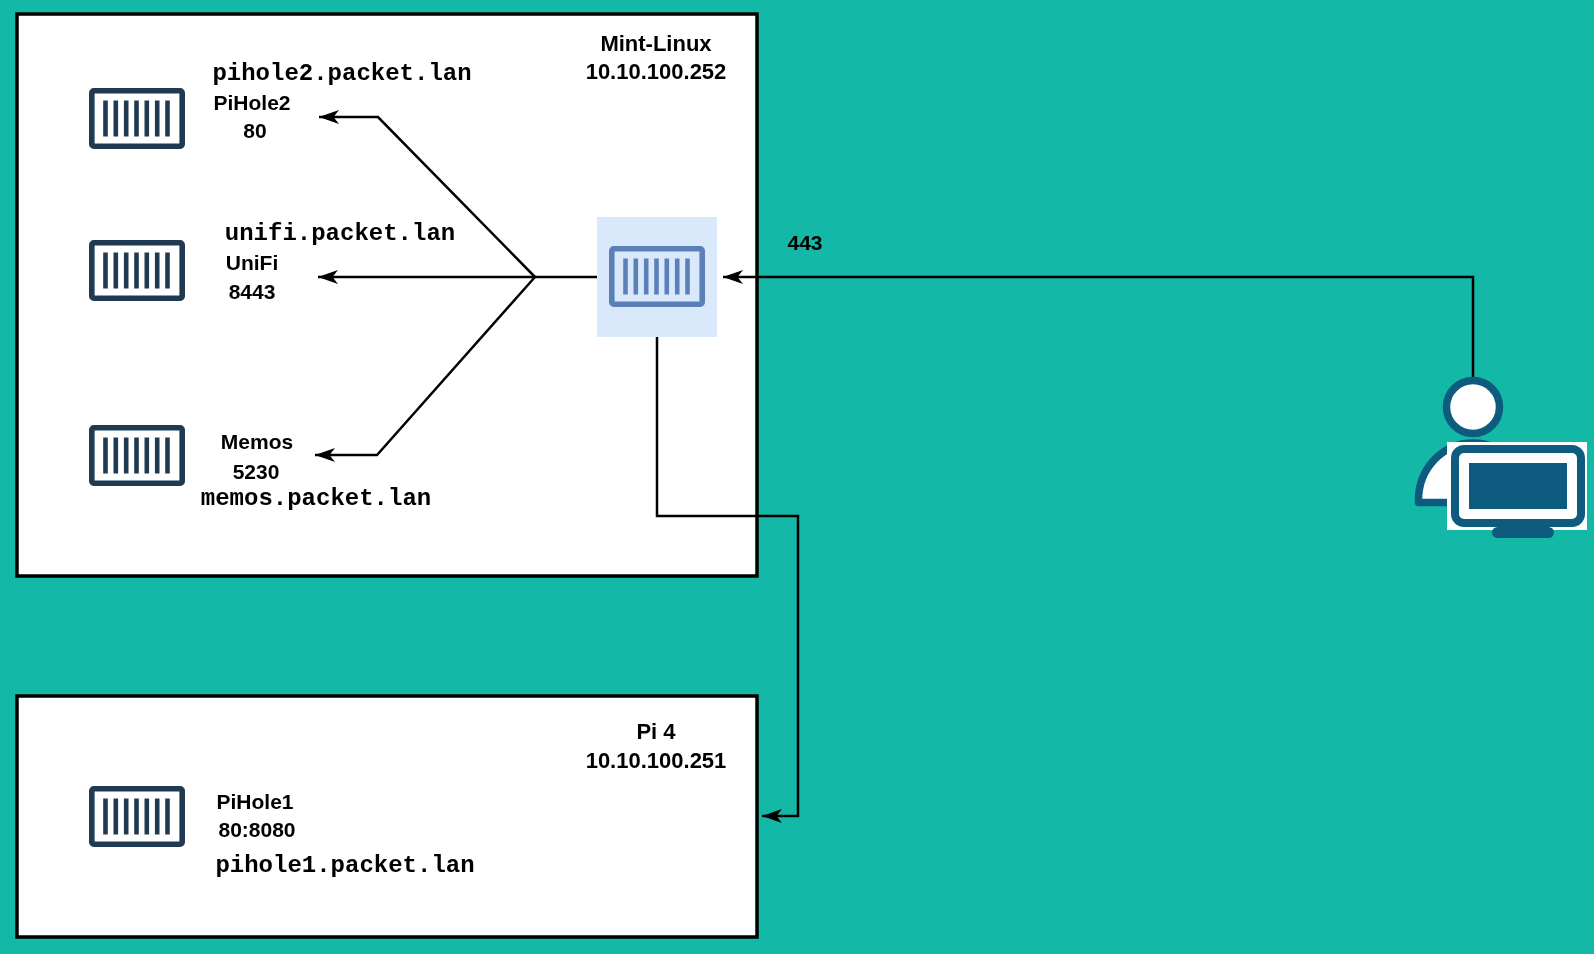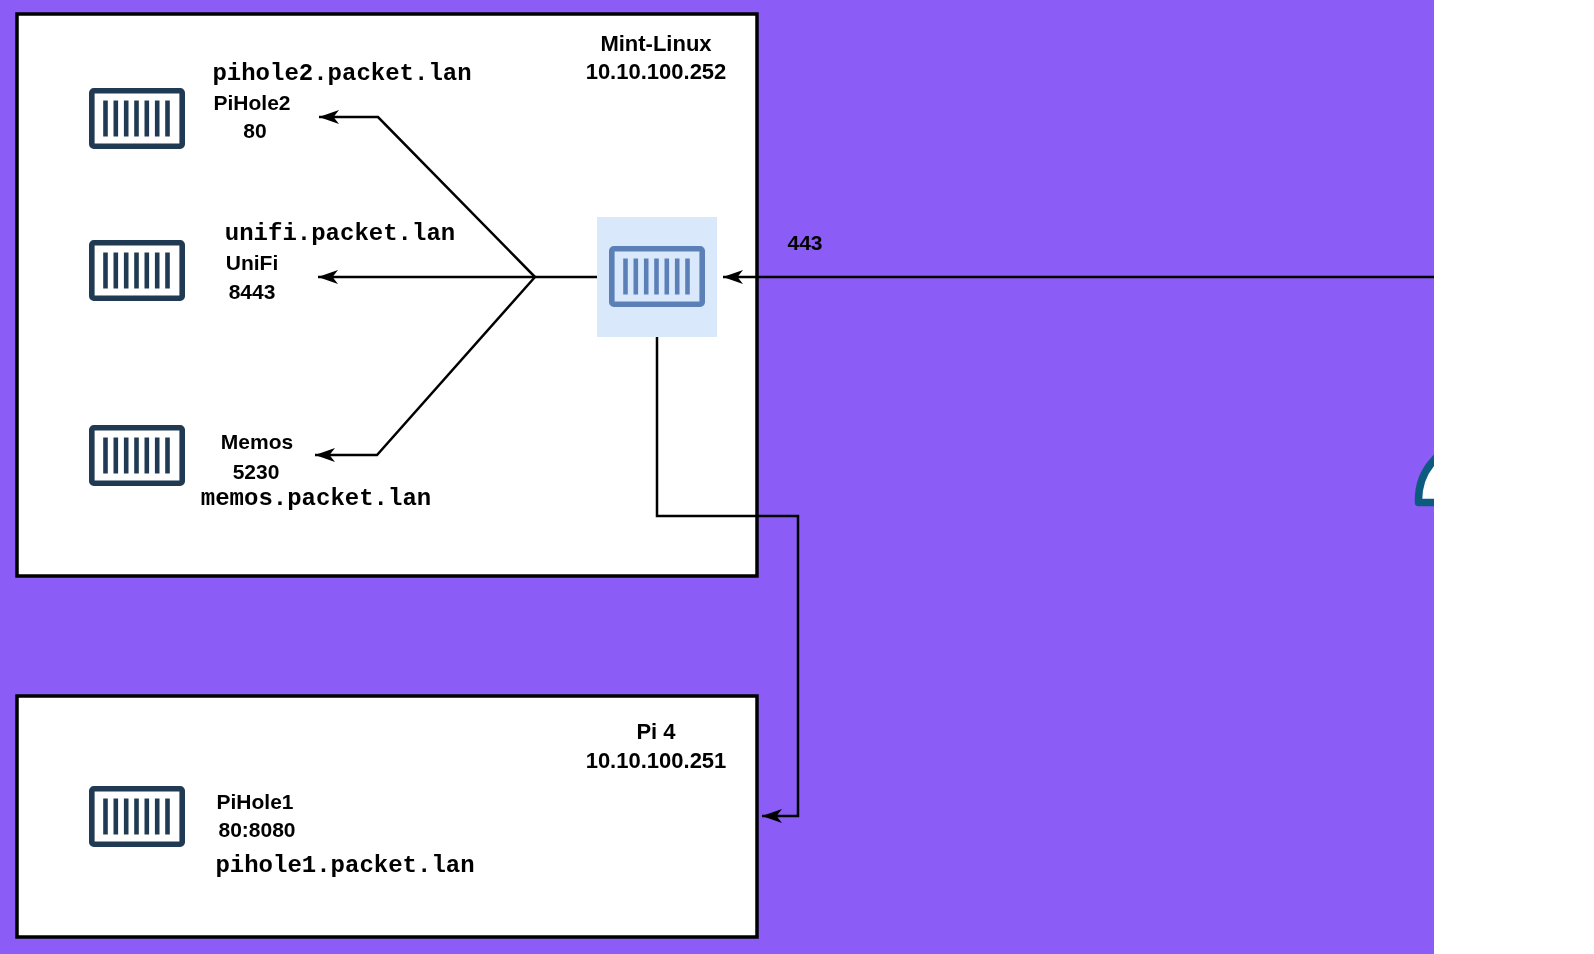--- a/index.html
+++ b/index.html
@@ -1,16 +1,16 @@
 <!DOCTYPE html>
 <html><head>
 <meta charset="utf-8">
 <style>
   html,body{margin:0;padding:0;background:#ffffff;}
-  .canvas{position:relative;width:1434px;height:954px;background:#8b5cf6;overflow:hidden;}
+  .canvas{position:relative;width:1594px;height:954px;background:#14b8a6;overflow:hidden;}
   svg{position:absolute;left:0;top:0;}
   text{font-family:"Liberation Sans",sans-serif;font-weight:bold;fill:#000000;}
   .mono{font-family:"Liberation Mono","DejaVu Sans Mono",monospace;font-weight:bold;}
   .t22{font-size:22px;}
   .t21{font-size:21px;}
   .t24{font-size:24px;}
   .edge{fill:none;stroke:#000000;stroke-width:2.5;}
   .boxframe{fill:#ffffff;stroke:#000000;stroke-width:3.5;}
 </style>
 </head>

